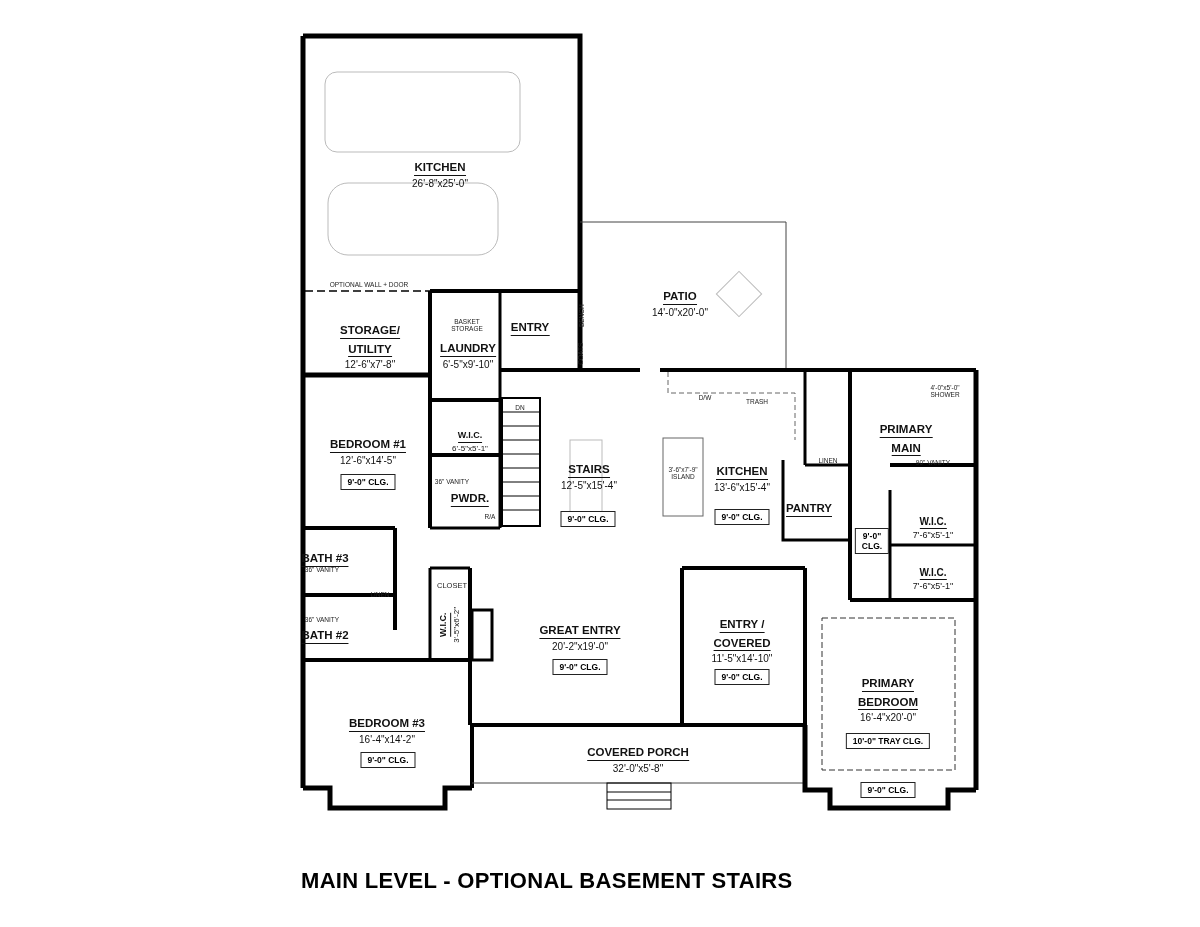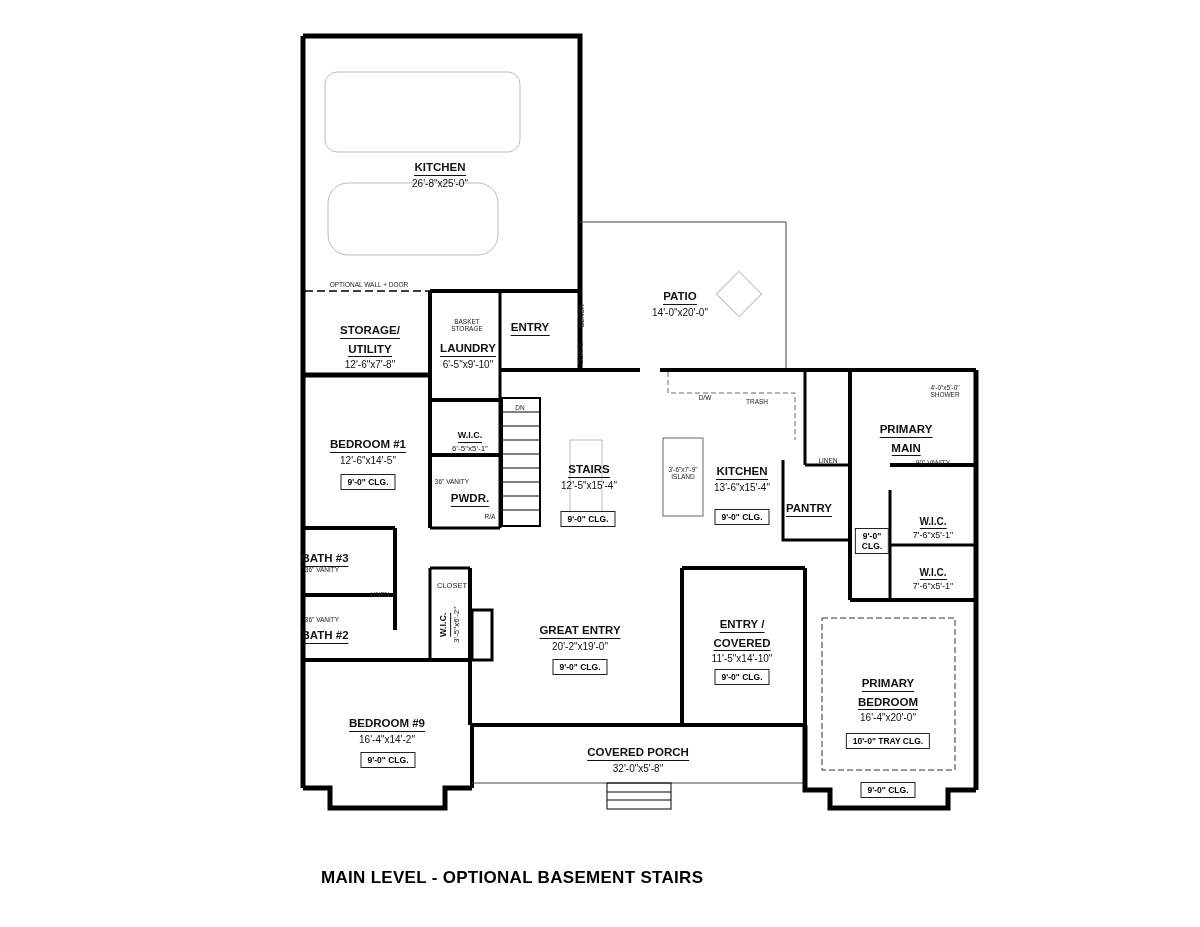--- a/index.html
+++ b/index.html
@@ -3,21 +3,21 @@
 <meta charset="utf-8">
 <style>
   html,body{margin:0;padding:0;background:#fff;}
   body{width:1200px;height:927px;position:relative;overflow:hidden;font-family:"Liberation Sans",sans-serif;}
   svg{position:absolute;left:0;top:0;}
   .lbl{position:absolute;text-align:center;color:#111;transform:translateX(-50%);white-space:nowrap;line-height:1.1;}
   .lbl .t{font-weight:bold;font-size:11.5px;border-bottom:1px solid #111;display:inline-block;padding-bottom:1px;}
   .lbl .d{font-size:10px;display:block;margin-top:2px;}
   .clg{position:absolute;transform:translateX(-50%);border:1px solid #222;font-size:8.5px;font-weight:bold;padding:2px 6px;background:#fff;white-space:nowrap;}
   .sm{position:absolute;font-size:6.5px;color:#222;white-space:nowrap;transform:translateX(-50%);text-align:center;line-height:1.15;}
-  .title{position:absolute;left:301px;top:868px;font-size:17px;font-weight:bold;color:#000;letter-spacing:0.3px;white-space:nowrap;margin-left:20px;}
+  .title{position:absolute;left:301px;top:868px;font-size:22px;font-weight:bold;color:#000;letter-spacing:0.3px;white-space:nowrap;}
 </style>
 </head>
 <body>
 
 <svg width="1200" height="927">
   <g stroke="#000" fill="none">
 
     <path d="M303 36 H580 V372" stroke-width="5"></path>
     <path d="M303 36 V375" stroke-width="5"></path>
 
@@ -218,21 +218,21 @@
 
 <div class="lbl" style="left:888px;top:673px">
   <span class="t">PRIMARY</span><br>
   <span class="t">BEDROOM</span>
   <span class="d">16'-4"x20'-0"</span>
 </div>
 <div class="clg" style="left:888px;top:733px">10'-0" TRAY CLG.</div>
 <div class="clg" style="left:888px;top:782px">9'-0" CLG.</div>
 
 <div class="lbl" style="left:387px;top:713px">
-  <span class="t">BEDROOM #9</span>
+  <span class="t">BEDROOM #3</span>
   <span class="d">16'-4"x14'-2"</span>
 </div>
 <div class="clg" style="left:388px;top:752px">9'-0" CLG.</div>
 
 <div class="lbl" style="left:638px;top:742px">
   <span class="t">COVERED PORCH</span>
   <span class="d">32'-0"x5'-8"</span>
 </div>
 
 <div class="title">MAIN LEVEL - OPTIONAL BASEMENT STAIRS</div>

